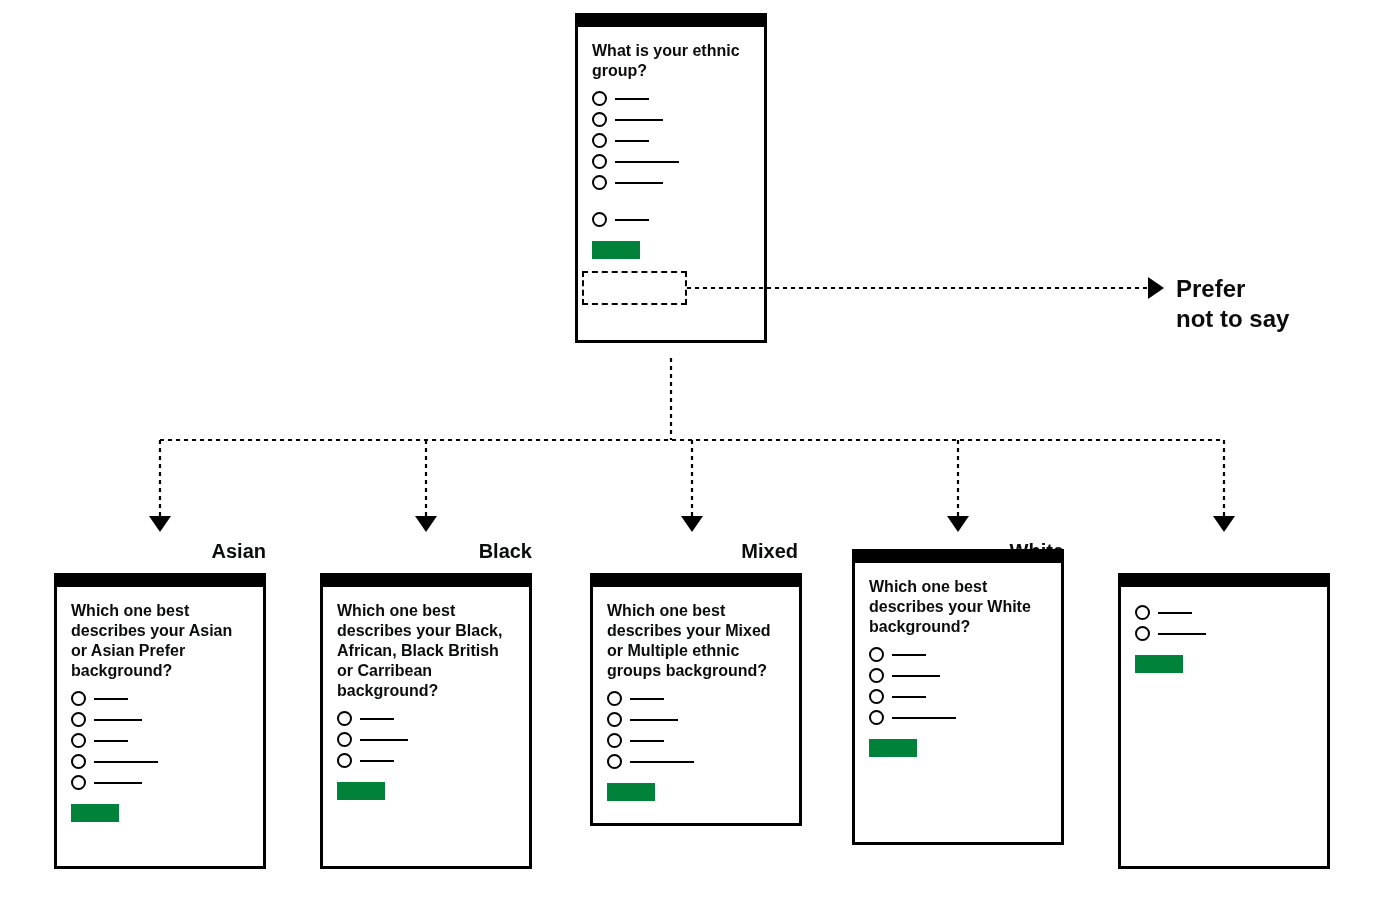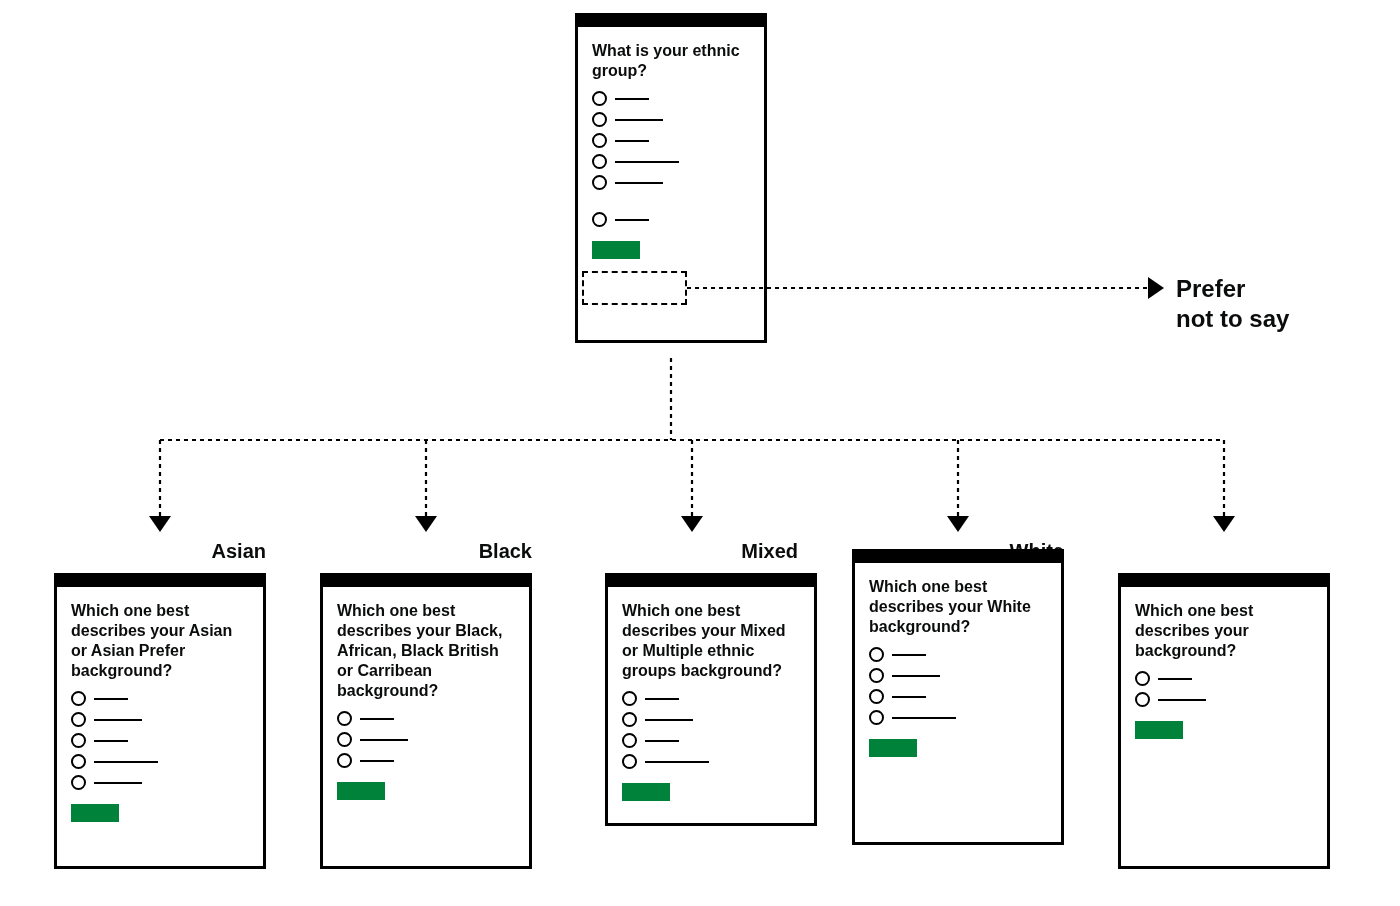--- a/index.html
+++ b/index.html
@@ -164,21 +164,21 @@
         <div class="option-row">
           <div class="radio"></div>
           <div class="linetxt med"></div>
         </div>
         <div class="option-row">
           <div class="radio"></div>
           <div class="linetxt short"></div>
         </div>
         <div class="btn"></div>
       </div>
-      <div class="screen-card" style="left: 605px; top: 573px; width: 212px; height: 253px;">
+      <div class="screen-card" style="left: 590px; top: 573px; width: 212px; height: 253px;">
         <div class="question">Which one best describes your Mixed or Multiple ethnic groups background?</div>
         <div class="option-row">
           <div class="radio"></div>
           <div class="linetxt short"></div>
         </div>
         <div class="option-row">
           <div class="radio"></div>
           <div class="linetxt med"></div>
         </div>
         <div class="option-row">
@@ -205,21 +205,20 @@
           <div class="radio"></div>
           <div class="linetxt short"></div>
         </div>
         <div class="option-row">
           <div class="radio"></div>
           <div class="linetxt long"></div>
         </div>
         <div class="btn"></div>
       </div>
       <div class="screen-card" style="left: 1118px; top: 573px; width: 212px; height: 296px;">
-        <div class="question">Which one best describes your background?</div>
         <div class="option-row">
           <div class="radio"></div>
           <div class="linetxt short"></div>
         </div>
         <div class="option-row">
           <div class="radio"></div>
           <div class="linetxt med"></div>
         </div>
         <div class="btn"></div>
       </div>

